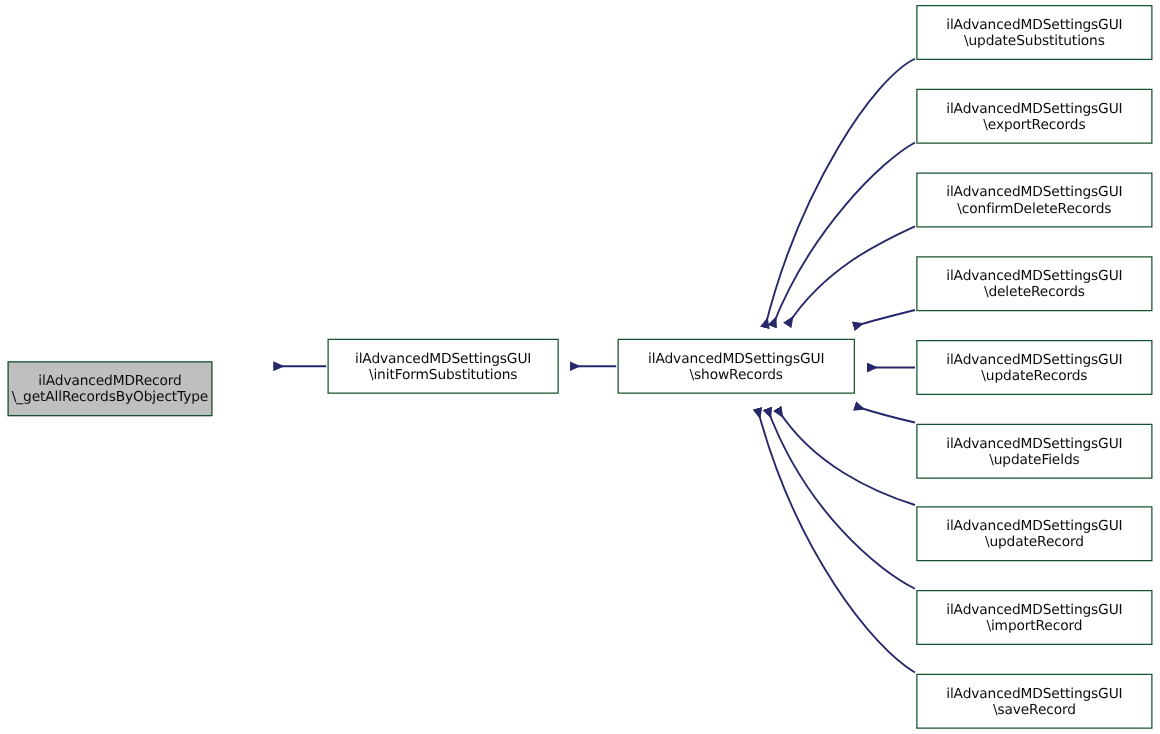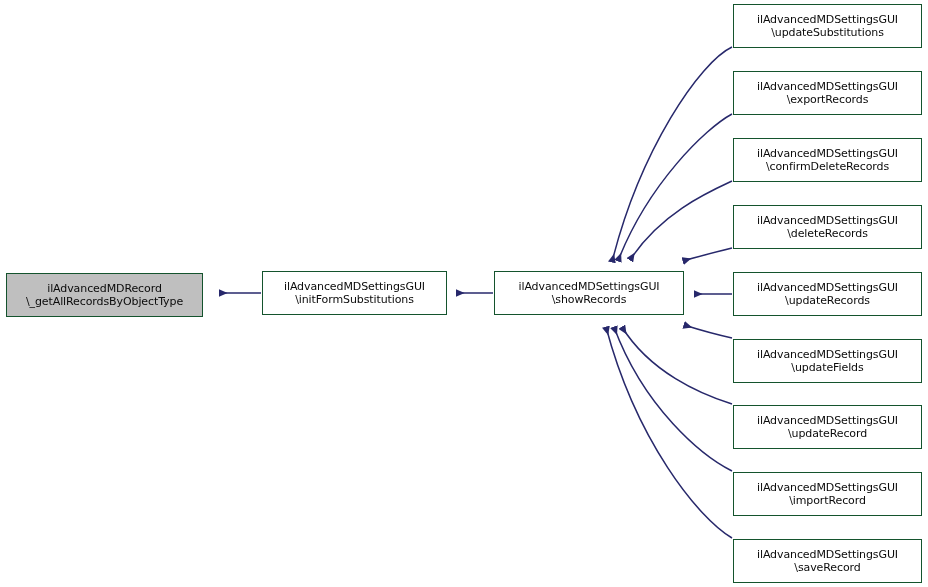--- a/index.html
+++ b/index.html
@@ -80,21 +80,21 @@
       <path d="M732,181 C706,193 660,214 630,260"></path>
       <path d="M732,248 C716,252 700,256 683,261"></path>
 
       <path d="M732,338 C714,334 700,330 684,325"></path>
       <path d="M732,404 C700,394 650,372 622,327"></path>
       <path d="M732,471 C702,456 644,408 614,327"></path>
       <path d="M732,538 C698,518 636,440 606,327"></path>
     </g>
   </svg>
 
-  <div class="node highlight" style="left:6px; top:273px; width:197px; height:44px;align-items:center;">
+  <div class="node highlight" style="left:6px; top:289px; width:164px; height:44px;align-items:center;">
     <span class="node-label">ilAdvancedMDRecord
 \_getAllRecordsByObjectType</span>
   </div>
 
   <div class="node" style="left:262px; top:271px; width:185px; height:44px;">
     <span class="node-label">ilAdvancedMDSettingsGUI
 \initFormSubstitutions</span>
   </div>
 
   <div class="node" style="left:494px; top:271px; width:190px; height:44px;">

